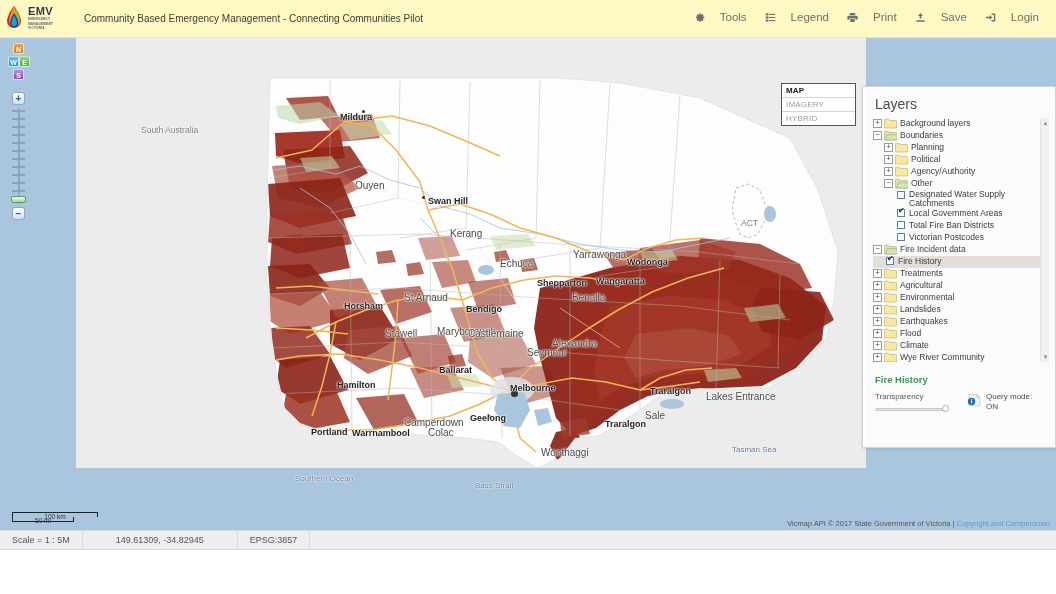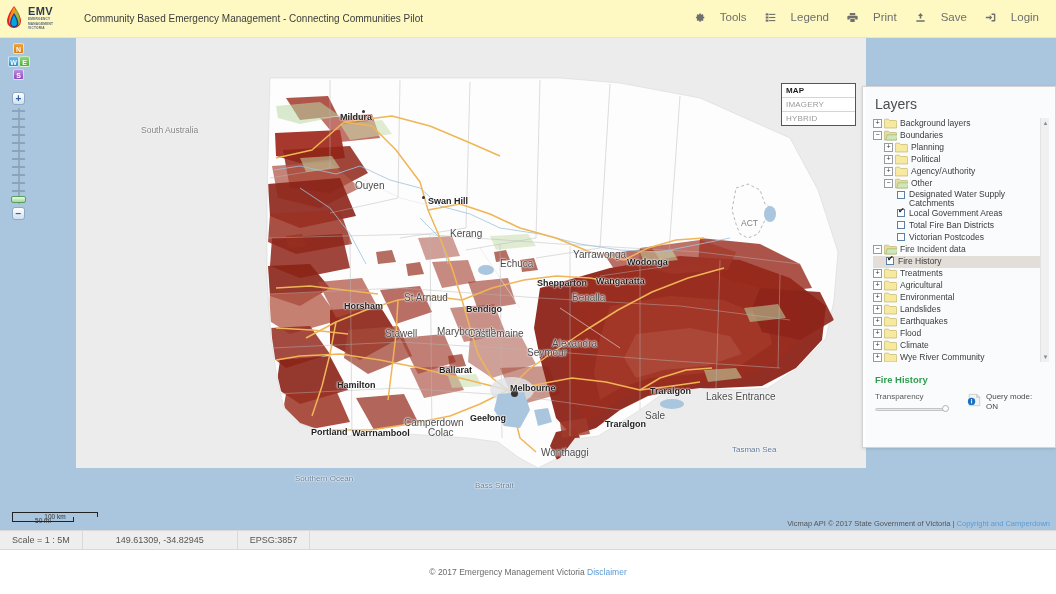--- a/index.html
+++ b/index.html
@@ -723,20 +723,14 @@
       </div>
     </div>
   </div>
 
   <div class="statusbar">
     <div class="status-cell">Scale = 1 : 5M</div>
     <div class="status-cell wide">149.61309, -34.82945</div>
     <div class="status-cell">EPSG:3857</div>
   </div>
 
-  <div class="footer">
-    <div class="footer-text">
-      <span>© 2017 Emergency Management Victoria</span>
-      <a href="#">Disclaimer</a>
-    </div>
-  </div>
 
 </div>
 
 </body></html>

